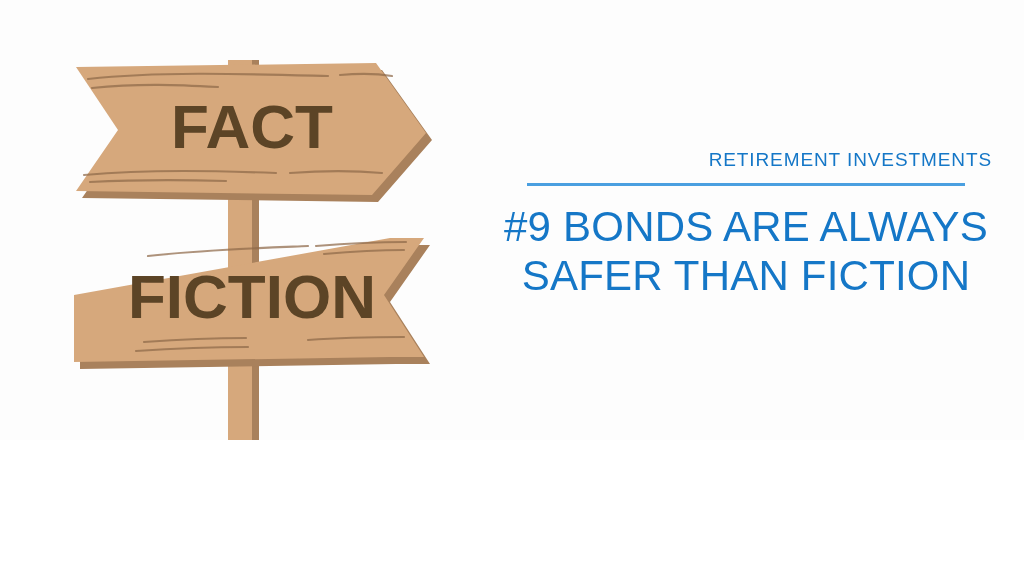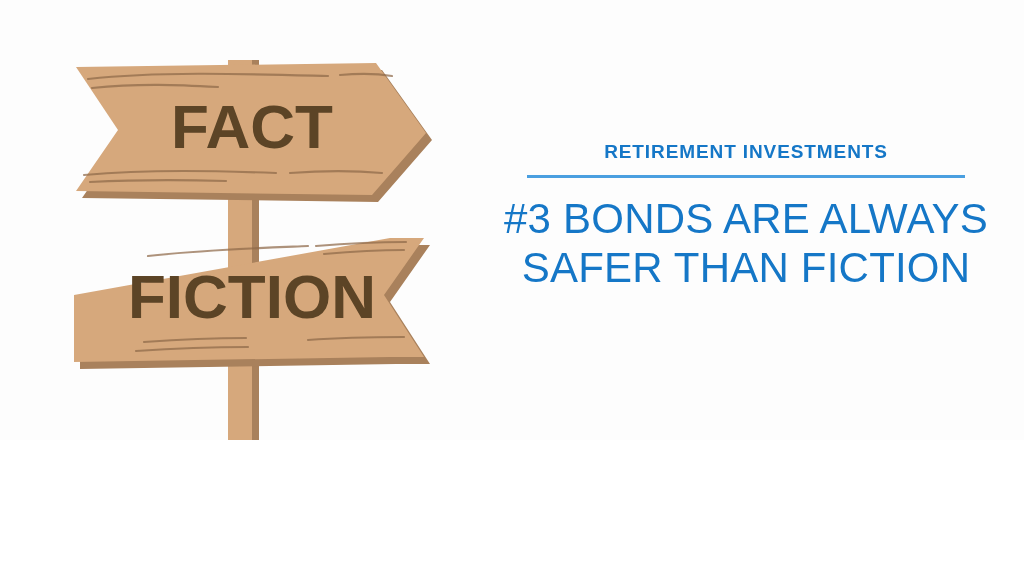--- a/index.html
+++ b/index.html
@@ -47,25 +47,26 @@
   #text-block {
     position: absolute;
     left: 500px;
     top: 132px;
     width: 492px;
     text-align: center;
   }
   #eyebrow {
     color: #1577c7;
     font-size: 19px;
-    font-weight: bold;
+    font-weight: normal;
     letter-spacing: 0.9px;
     line-height: 1.25;
-    margin: 8px 0 11px 0;
+    margin: 16px 0 11px 0;
     white-space: nowrap;
+    text-align: right;
   }
   #divider {
     width: 438px;
     height: 3px;
     background: #4a9fe0;
     margin: 0 auto 16px auto;
   }
   #headline {
     color: #1577c7;
     font-size: 42px;
@@ -136,18 +137,18 @@
         <text x="212" y="278" fill="#5c4426" font-family="Liberation Sans, sans-serif" font-size="62" font-weight="bold" text-anchor="middle">FICTION</text>
       </g>
 
     </svg>
   </div>
 
   <div id="text-block">
     <div id="eyebrow">RETIREMENT INVESTMENTS</div>
     <div id="divider"></div>
     <h1 id="headline">
-      <span class="line">#3 BONDS ARE ALWAYS</span>
+      <span class="line">#9 BONDS ARE ALWAYS</span>
       <span class="line">SAFER THAN FICTION</span>
     </h1>
   </div>
 
 </div>
 
 </body></html>

